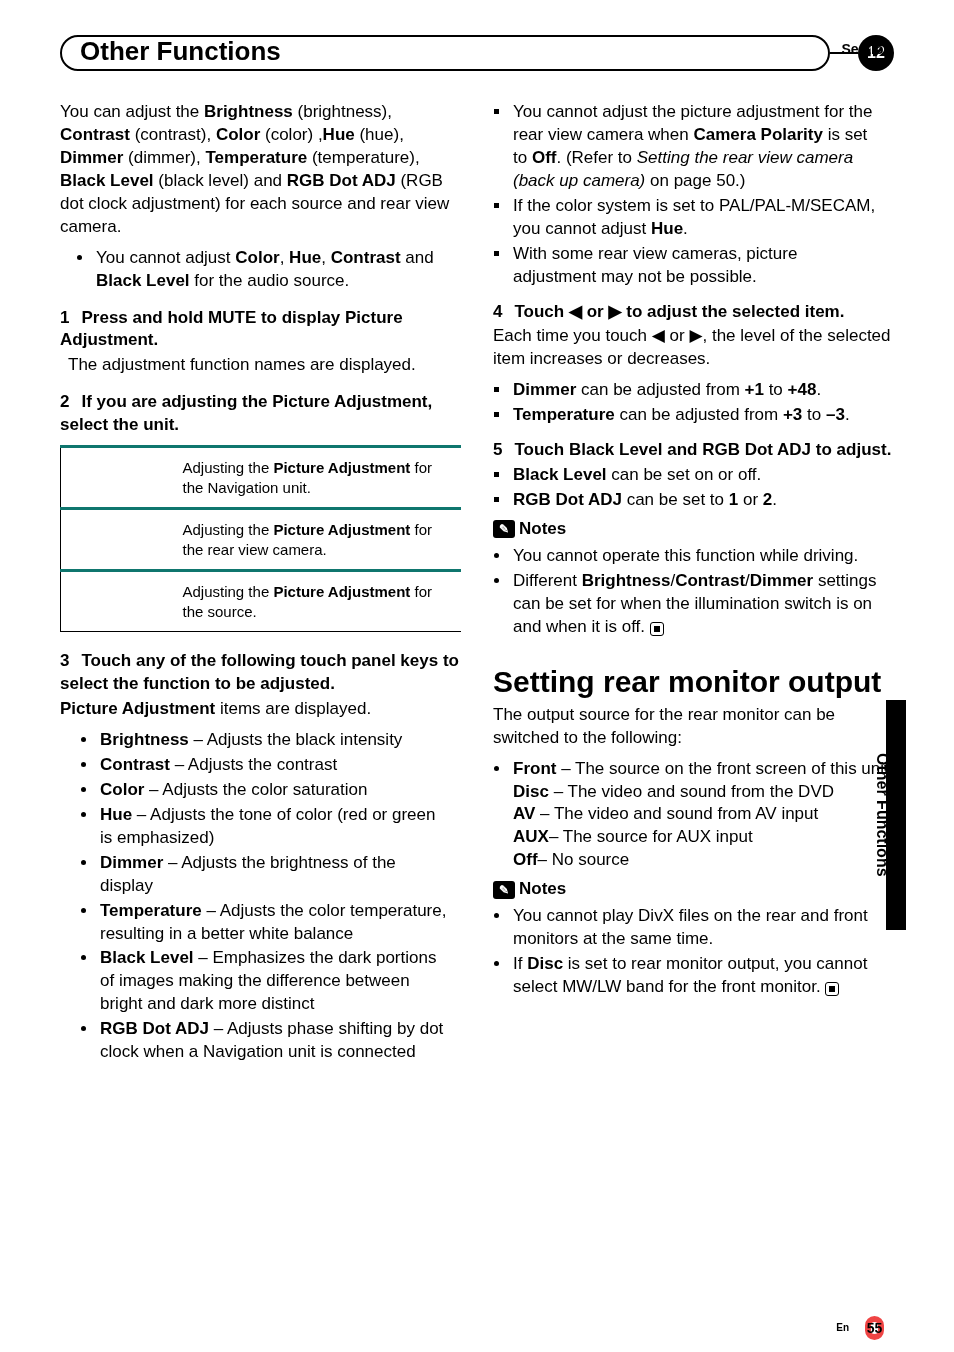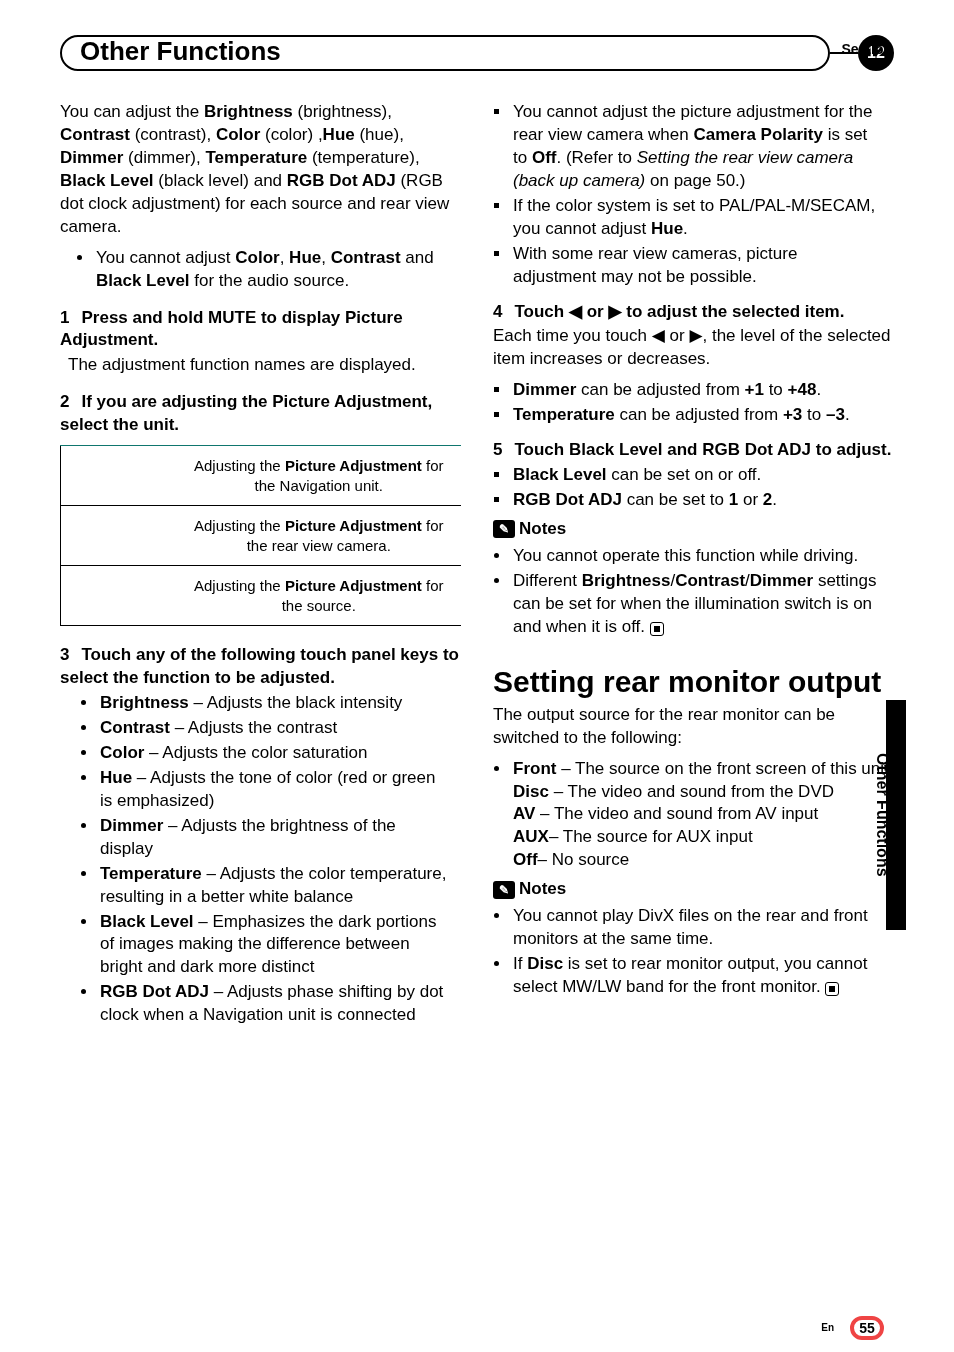--- a/index.html
+++ b/index.html
@@ -71,26 +71,25 @@
   .step-head { font-weight: 700; margin-bottom: 2px; }
   .step-num { font-weight: 800; padding-right: 12px;}
   .step-body { margin: 0 0 14px 8px; }
   table.opt {
     border-collapse: collapse;
     width: 100%;
     margin: 8px 0 18px 0;
     font-size: 15px;
   }
   table.opt td {
-    border-top: 1px solid #0f766e;
+    border-top: 3px solid #0f766e;
     border-bottom: 1px solid #000;
     padding: 10px 6px;
     vertical-align: middle;
     line-height:1.3;
-    text-align:center;
   }
   table.opt td:first-child { border-left: 1px solid #000; width: 116px; }
   ul.inner { margin: 2px 12px 2px 0; padding-left: 38px; }
   ul.inner > li { padding-left: 2px; margin-bottom:2px;}
   ul.square { list-style-type: square; }
   .notes-head { margin: 6px 0 4px 0; display:flex; align-items:center; gap:4px; font-weight:700;}
   .note-icon {
     display:inline-flex; width:22px; height:18px; background:#000; color:#fff; border-radius:3px; align-items:center; justify-content:center;
     font-size:12px; font-weight:700;
   }
@@ -113,21 +112,21 @@
   }
   .footer {
     position:absolute;
     bottom: 12px;
     right: 70px;
     display:flex;
     align-items:center;
     gap:16px;
   }
   .pageno {
-    width:34px;height:24px;border:4px solid #ef4444;border-radius:14px;display:flex;align-items:center;justify-content:center;font-weight:700;font-size:14px;
+    width:19px;height:24px;border:6px solid #ef4444;border-radius:14px;display:flex;align-items:center;justify-content:center;font-weight:700;font-size:14px;
   }
   .en-lab{font-size:10px;font-weight:700;}
   b{font-weight:700;}
   em{font-style:italic;}
 </style>
 </head>
 <body>
 
 <div class="section-label">Section</div>
 
@@ -174,20 +173,23 @@
       <tr>
             <td></td>
             <td><span>Adjusting the </span><b>Picture Adjustment</b><span> for the source.</span></td>
           </tr>
     </tbody>
       </table>
 
     <div class="step-head">
       <span class="step-num">3</span><span>Touch any of the following touch panel keys to select the function to be adjusted.</span>
     </div>
+    <p class="intro-para">
+      <b>Picture Adjustment</b><span> items are displayed.</span>
+    </p>
     <ul class="inner">
       <li><b>Brightness</b><span> – Adjusts the black intensity</span></li>
       <li><b>Contrast</b><span> – Adjusts the contrast</span></li>
       <li><b>Color</b><span> – Adjusts the color saturation</span></li>
       <li><b>Hue</b><span> – Adjusts the tone of color (red or green is emphasized)</span></li>
       <li><b>Dimmer</b><span> – Adjusts the brightness of the display</span></li>
       <li><b>Temperature</b><span> – Adjusts the color temperature, resulting in a better white balance</span></li>
       <li><b>Black Level</b><span> – Emphasizes the dark portions of images making the difference between bright and dark more distinct</span></li>
       <li><b>RGB Dot ADJ</b><span> – Adjusts phase shifting by dot clock when a Navigation unit is connected</span></li>
     </ul>

